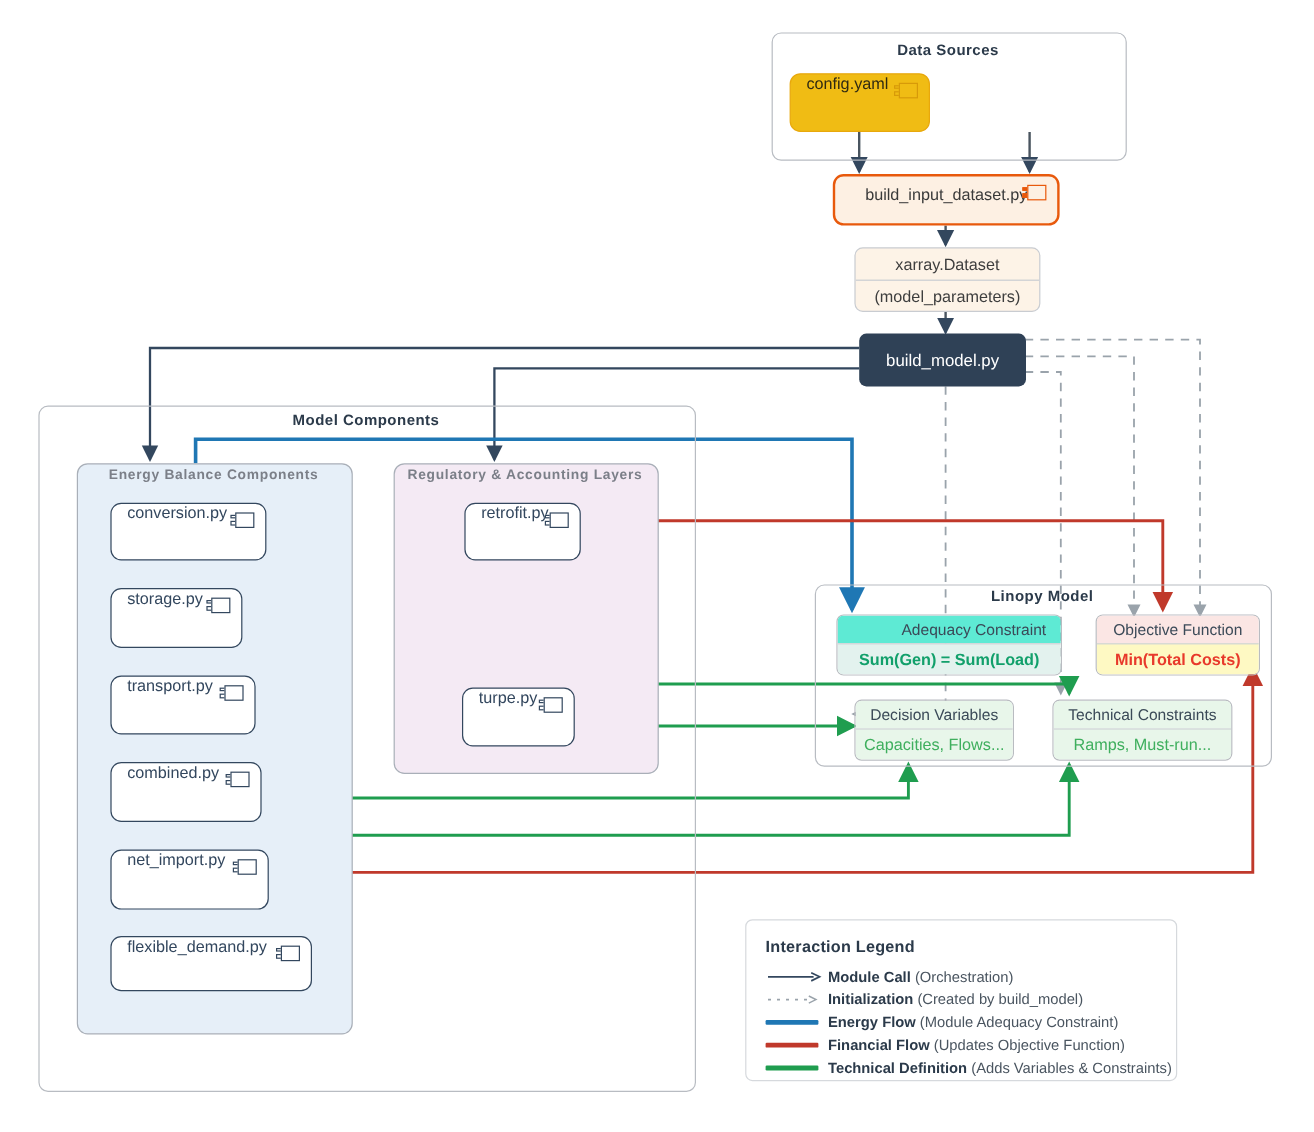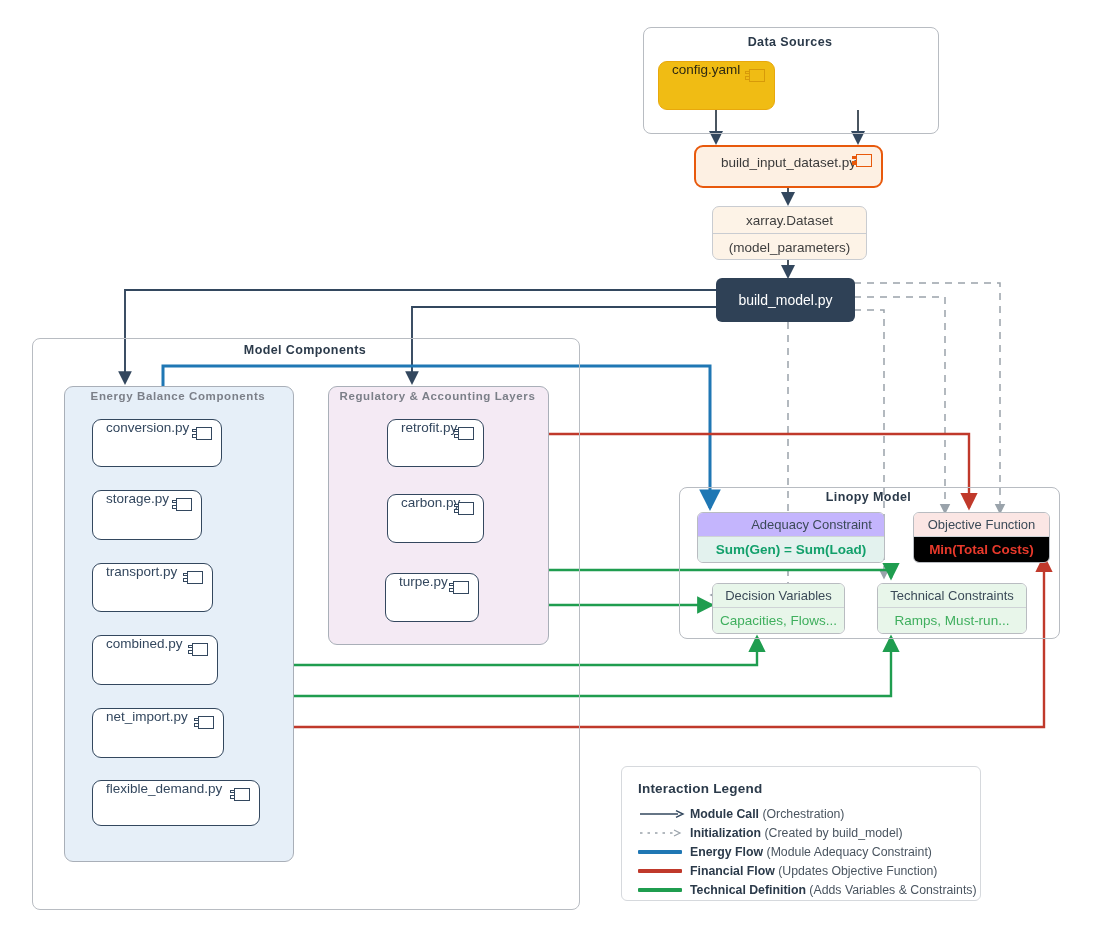--- a/index.html
+++ b/index.html
@@ -40,24 +40,24 @@
   .dataset .r.top{border-bottom:1px solid #c9ccd1;}
 
   
   .darknode{position:absolute;background:#2F4156;border-radius:6px;display:flex;align-items:center;justify-content:center;}
   .darknode span{color:#fff;font-size:14px;}
 
   
   .lbox{position:absolute;border:1px solid #b9bcc1;border-radius:6px;overflow:hidden;}
   .lbox .t{display:flex;align-items:center;justify-content:center;font-size:13px;color:#3b4a58;height:23px;}
   .lbox .b{display:flex;align-items:center;justify-content:center;font-size:13.5px;height:25px;border-top:1px solid #cfd3d6;}
-  .lbox.teal .t{background:#c4b5fd;padding-left:41px;}
+  .lbox.teal .t{background:#5eead4;padding-left:41px;}
   .lbox.teal .b{background:#E3F2EE;color:#12A06B;font-weight:bold;}
   .lbox.red .t{background:#FBE6E4;}
-  .lbox.red .b{background:#000000;color:#E8392B;font-weight:bold;}
+  .lbox.red .b{background:#fef9c3;color:#E8392B;font-weight:bold;}
   .lbox.grn .t{background:#E8F6EA;}
   .lbox.grn .b{background:#E8F6EA;color:#3FAF5E;}
 
   
   .legend{position:absolute;border:1px solid #d6d9dd;border-radius:6px;background:#fff;}
   .legend h4{margin:0;padding:14px 0 9px 16px;font-size:13.5px;font-weight:bold;color:#2b3a4a;letter-spacing:.2px;}
   .lrow{display:flex;align-items:center;padding:0 0 1px 16px;height:18px;font-size:12.3px;color:#33475e;white-space:nowrap;}
   .lrow .key{width:52px;flex:0 0 52px;display:flex;align-items:center;}
   .lrow b{font-weight:bold;color:#2b3a4a;}
   .lrow i{font-style:normal;color:#4a5560;}
@@ -211,28 +211,20 @@
   <div class="grp-title" style="left:328px;top:390px;width:219px;text-align:center;">Regulatory &amp; Accounting Layers</div>
 
   <div class="node" style="left:387px;top:419px;width:97px;height:48px;">
     <span class="uml">
         <span class="t1"></span>
         <span class="t2"></span>
         <span class="body"></span>
       </span>
     <span class="lbl">retrofit.py</span>
   </div>
-  <div class="node" style="left:387px;top:494px;width:97px;height:49px;">
-    <span class="uml">
-        <span class="t1"></span>
-        <span class="t2"></span>
-        <span class="body"></span>
-      </span>
-    <span class="lbl">carbon.py</span>
-  </div>
   <div class="node" style="left:385px;top:573px;width:94px;height:49px;">
     <span class="uml">
         <span class="t1"></span>
         <span class="t2"></span>
         <span class="body"></span>
       </span>
     <span class="lbl">turpe.py</span>
   </div>
 
   <div class="frame" style="left:679px;top:487px;width:379px;height:150px;"></div>

